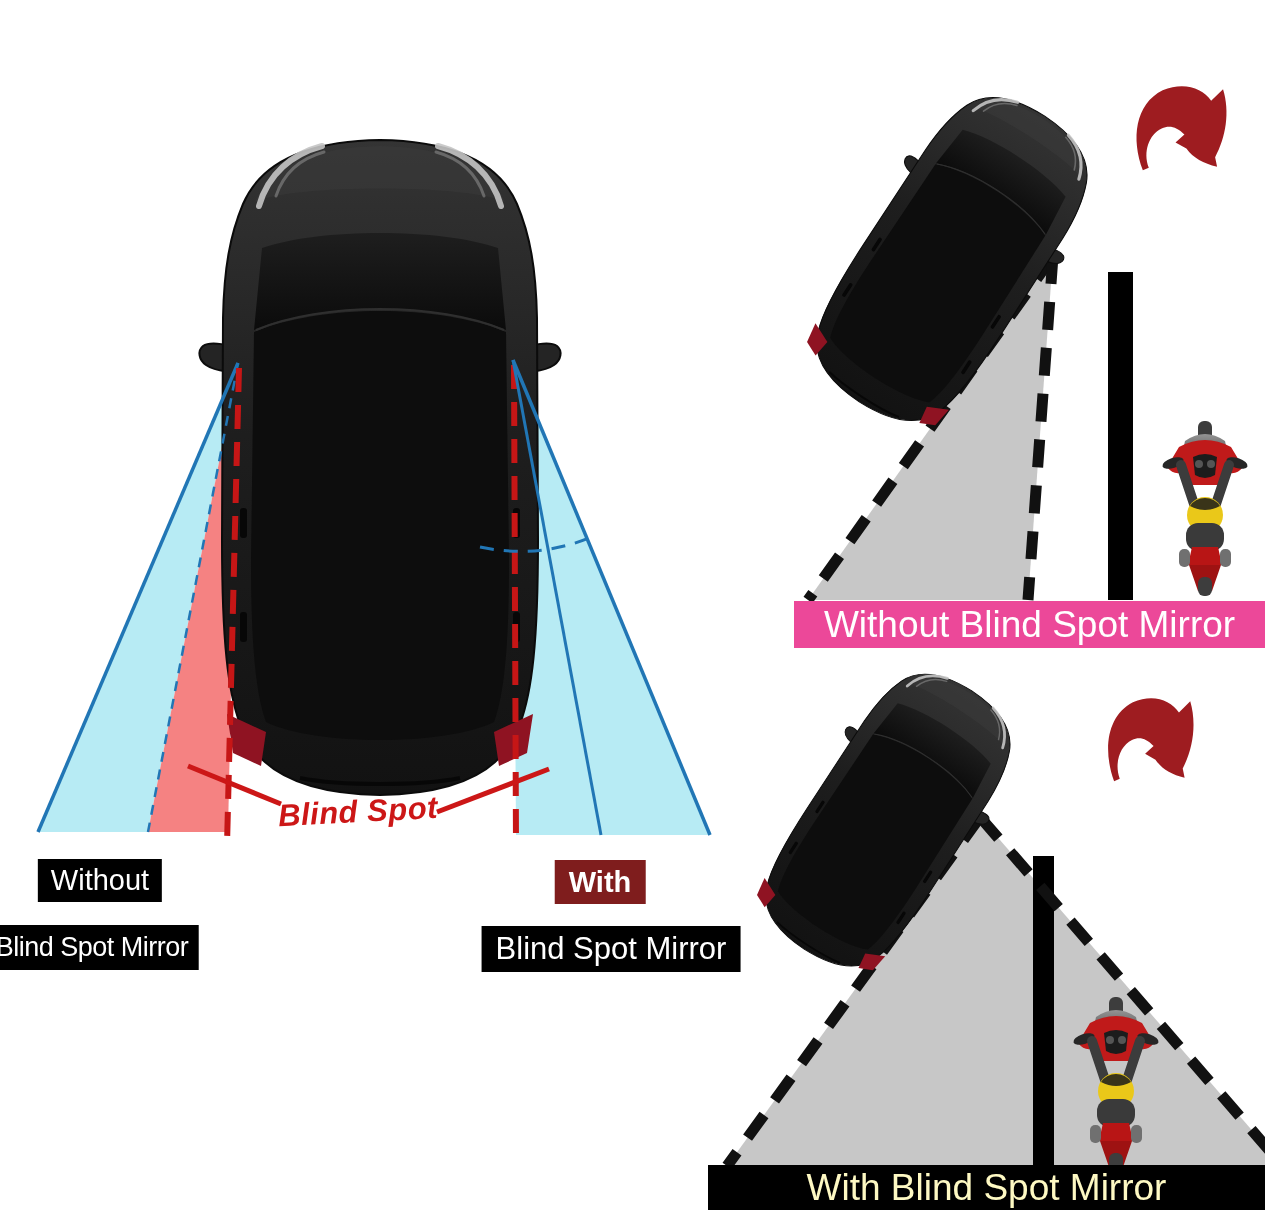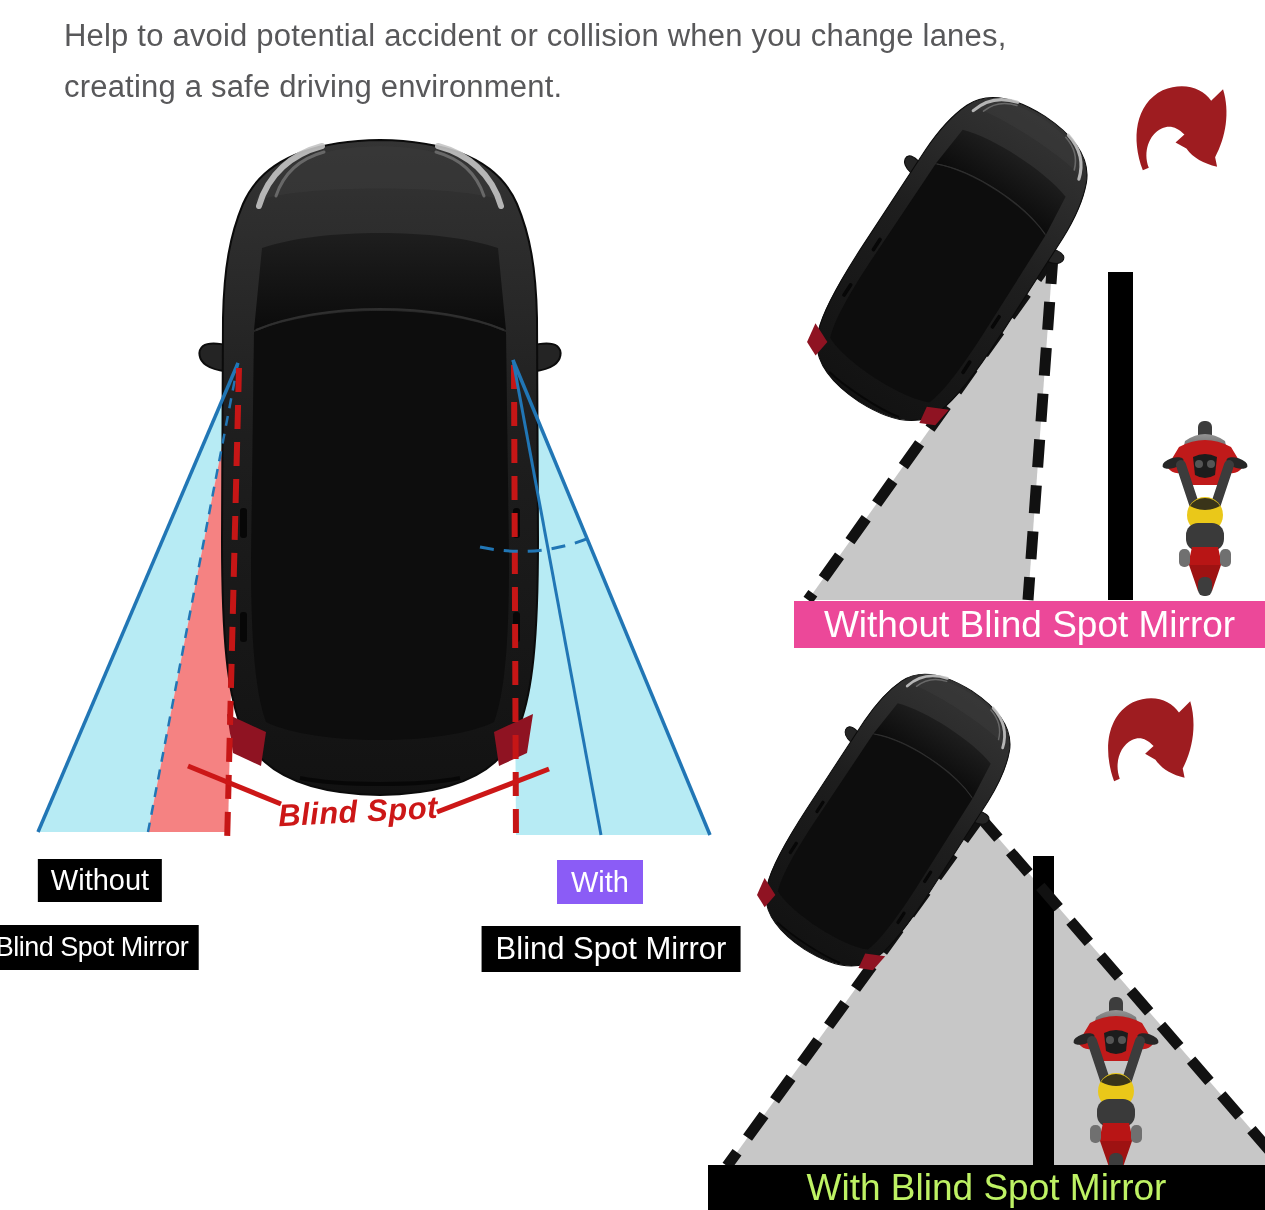--- a/index.html
+++ b/index.html
@@ -120,28 +120,24 @@
 
     <polygon points="980,817 727,1166 1283,1166" fill="#c7c7c7"></polygon>
     <rect x="1033" y="856" width="21" height="310" fill="#000000"></rect>
     <line x1="980" y1="817" x2="727" y2="1166" stroke-width="11" stroke-dasharray="28 18" stroke="#111111"></line>
     <line x1="980" y1="817" x2="1283" y2="1166" stroke-width="11" stroke-dasharray="28 18" stroke="#111111"></line>
     <use href="#car" transform="translate(888,820) rotate(33) scale(0.47) translate(-380,-467.5)"></use>
     <use href="#moto" transform="translate(1076,997)"></use>
     <use href="#arrowSwoosh" transform="translate(1100,697) scale(0.94,0.86)" fill="#9e1c20"></use>
   </svg>
 
-  <div class="header" style="color: rgb(88, 88, 90);">
-    <span>Help to avoid potential accident or collision when you change lanes,</span><br>
-    <span>creating a safe driving environment.</span>
-  </div>
 
   <div class="callout" style="color: rgb(204, 23, 23);">Blind Spot</div>
 
   <div class="chip" id="cap-without" style="background-color: rgb(0, 0, 0); color: rgb(255, 255, 255);">Without</div>
   <div class="chip" id="cap-left-bsm" style="background-color: rgb(0, 0, 0); color: rgb(255, 255, 255);">Blind Spot Mirror</div>
-  <div class="chip" id="cap-with" style="background-color: #8b5cf6; color: rgb(255, 255, 255);">With</div>
+  <div class="chip" id="cap-with" style="background-color: #7f1d1d; color: rgb(255, 255, 255); font-weight: bold;">With</div>
   <div class="chip" id="cap-right-bsm" style="background-color: rgb(0, 0, 0); color: rgb(255, 255, 255);">Blind Spot Mirror</div>
 
   <div class="chip" id="banner-top" style="background-color: #ec4899; color: rgb(255, 255, 255);">Without Blind Spot Mirror</div>
-  <div class="chip" id="banner-bottom" style="background-color: rgb(0, 0, 0); color: #bef264;">With Blind Spot Mirror</div>
+  <div class="chip" id="banner-bottom" style="background-color: rgb(0, 0, 0); color: #fef9c3;">With Blind Spot Mirror</div>
 
 </div>
 
 </body></html>

